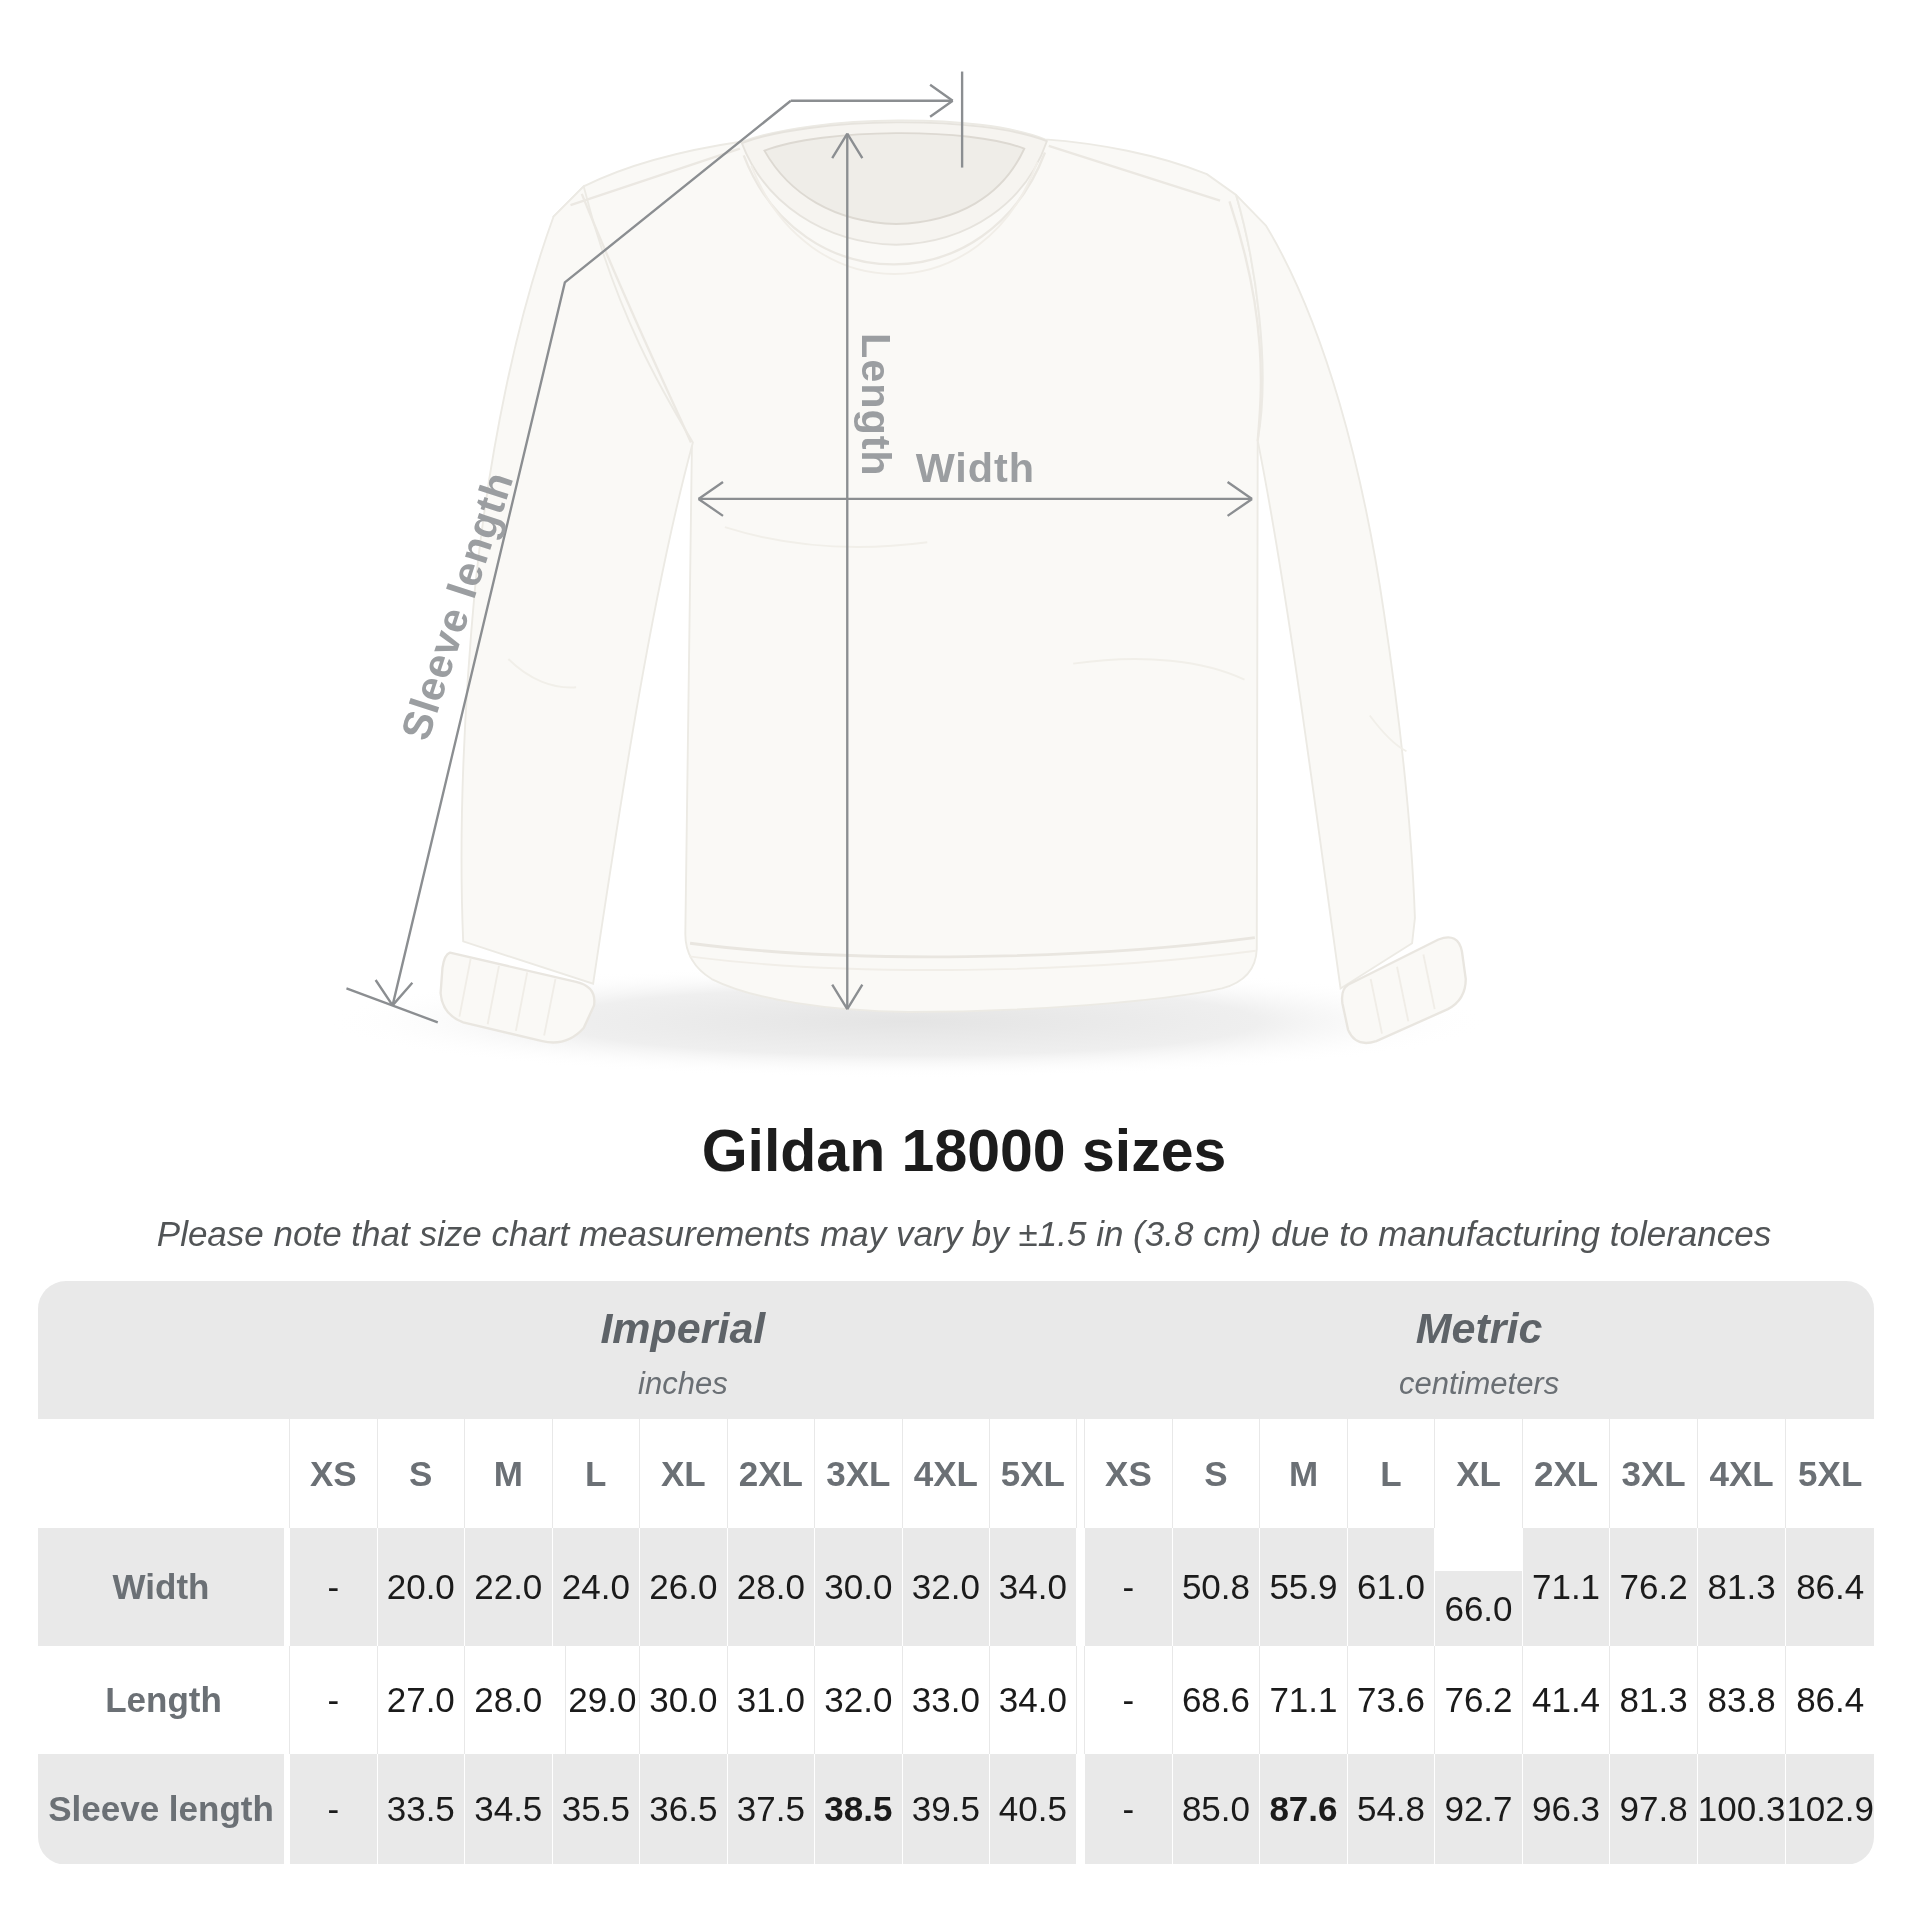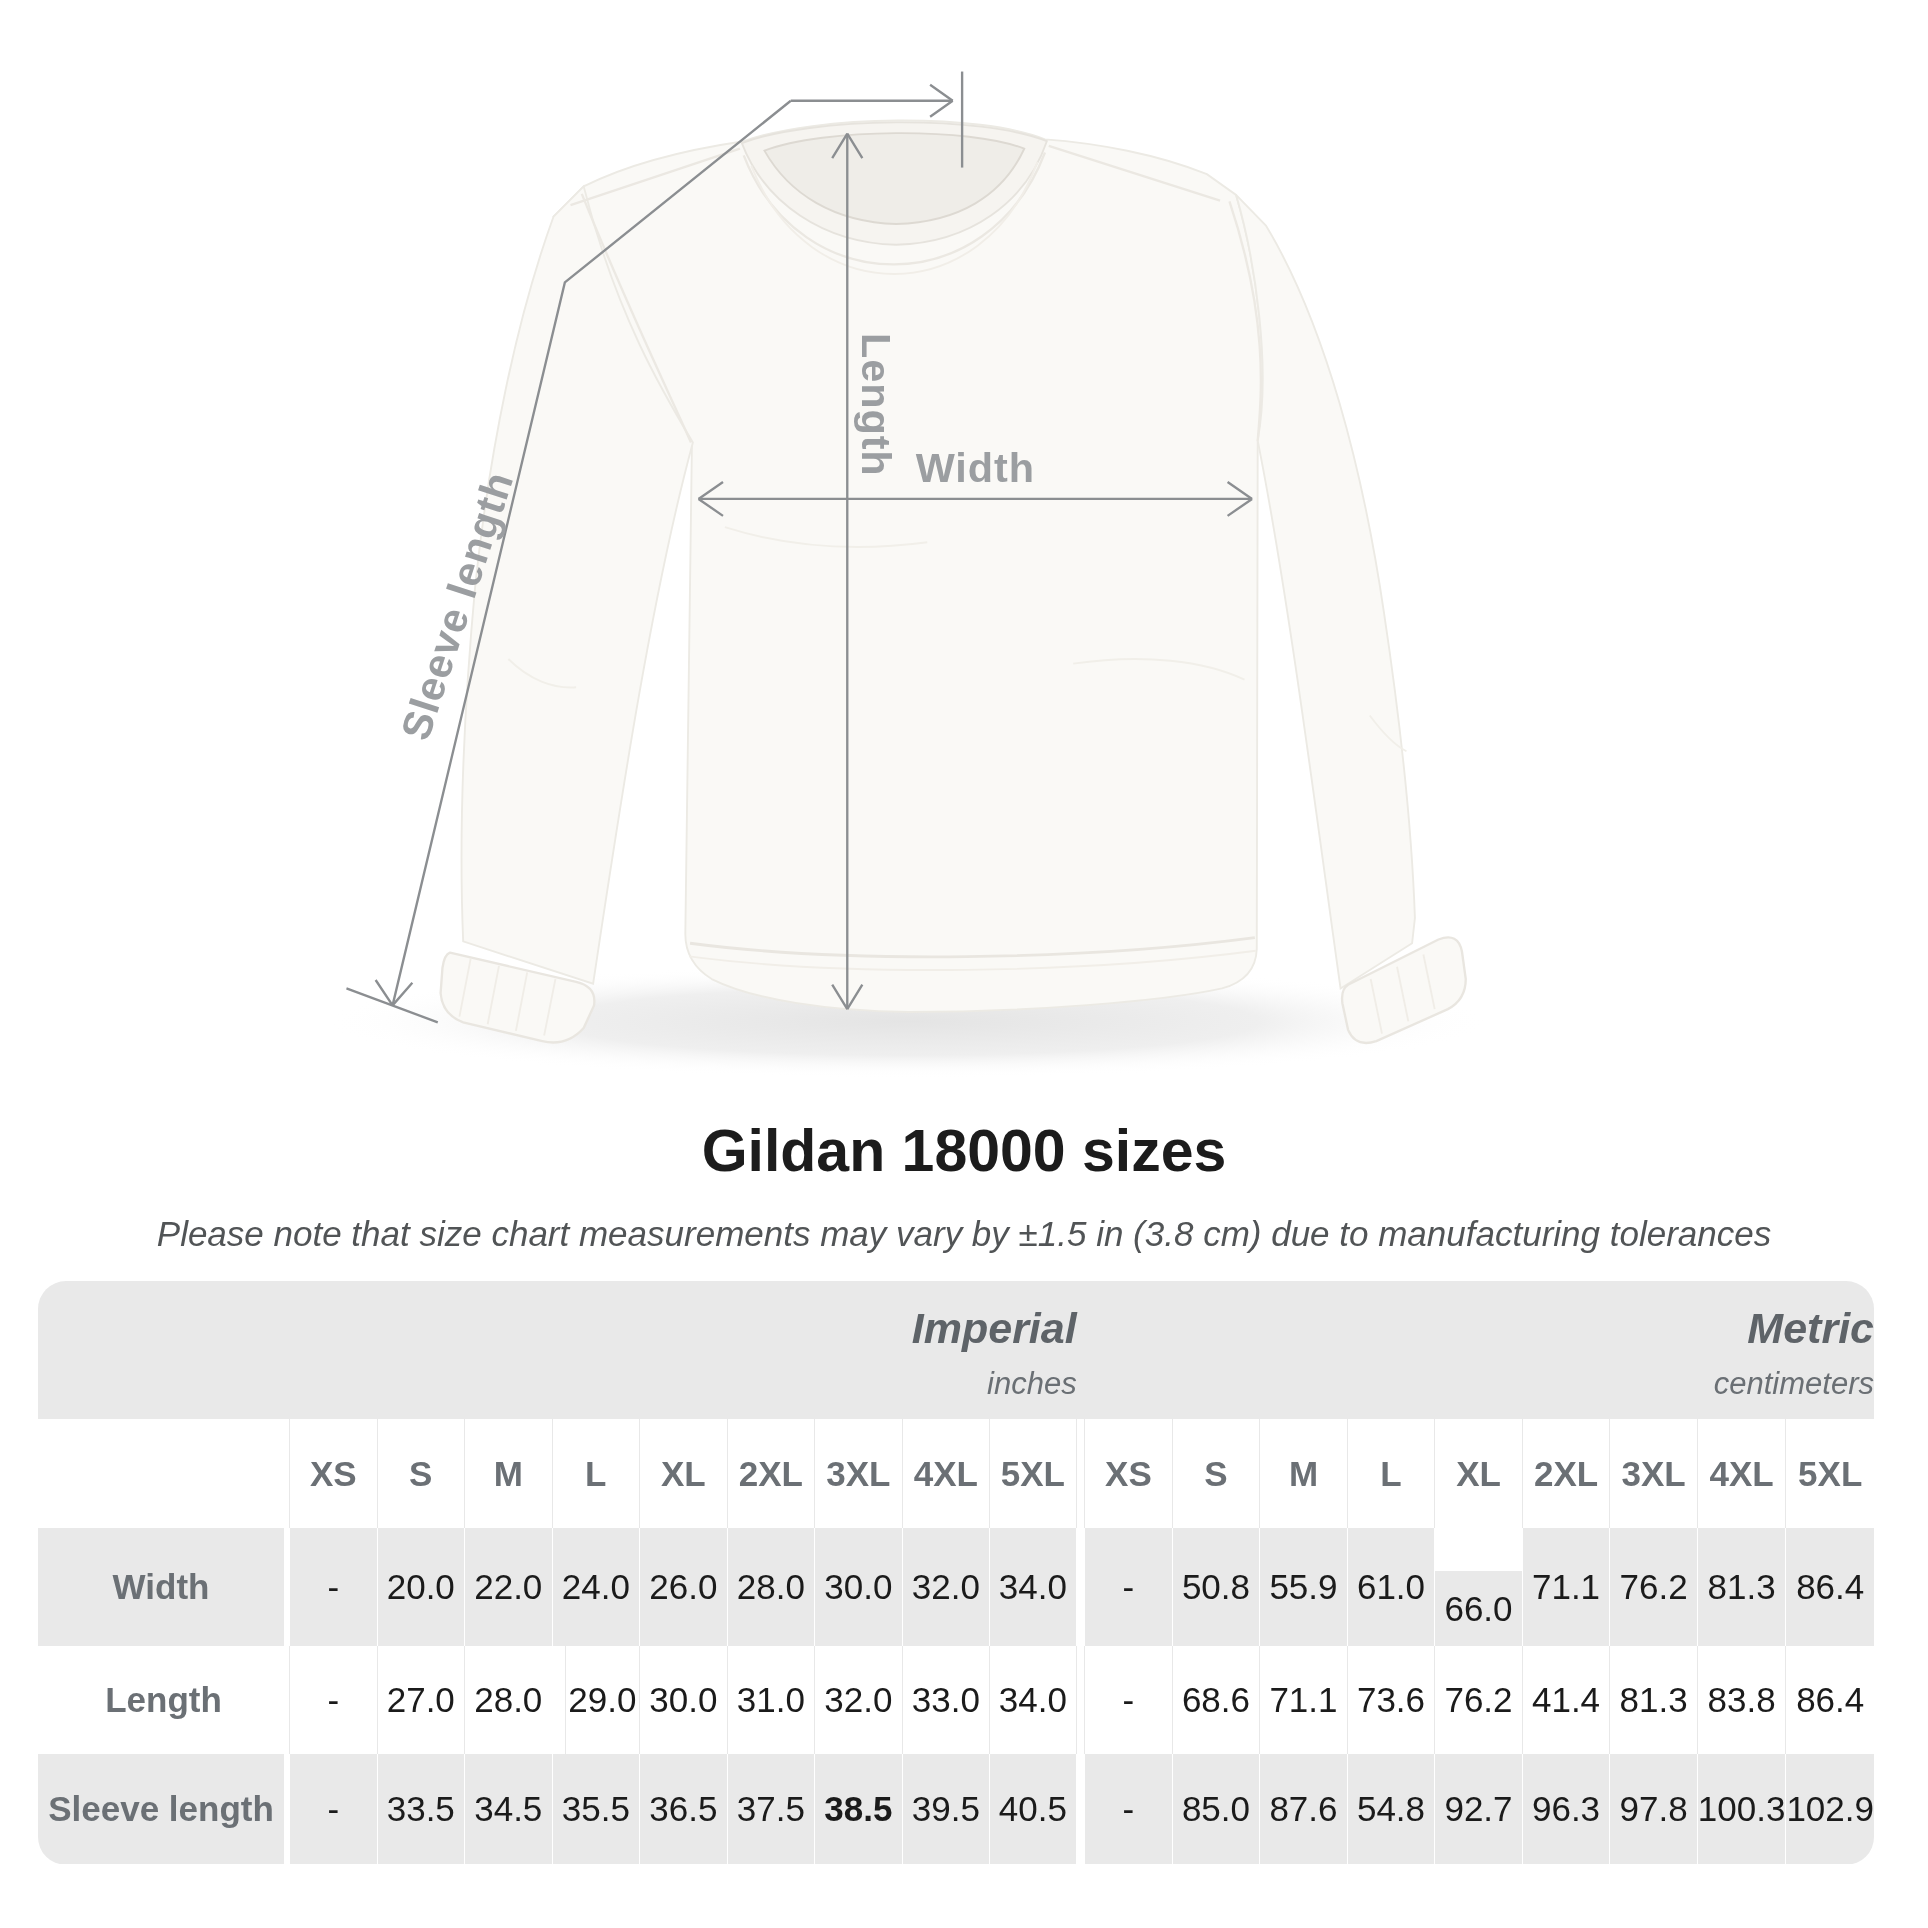--- a/index.html
+++ b/index.html
@@ -20,21 +20,21 @@
 
   .size-table{
     position:absolute;left:38px;top:1281px;width:1836px;height:584px;
     display:grid;
     grid-template-columns:251px repeat(9,1fr) 7.5px repeat(9,1fr);
     grid-template-rows:138px 109px 118px 108px 110px;
     border-radius:28px;overflow:hidden;
   }
   .band{grid-row:1;grid-column:1/21;background:#e9e9e9;}
   .unit-head{
-    grid-row:1;display:flex;flex-direction:column;align-items:flex-end;justify-content:center;
+    grid-row:1;display:flex;flex-direction:column;align-items:center;justify-content:center;
     padding-top:5.6px;z-index:1;
   }
   .unit-head.imp{grid-column:2/11;}
   .unit-head.met{grid-column:12/21;}
   .unit-name{font-size:43px;font-weight:700;font-style:italic;color:#5e6368;}
   .unit-sub{font-size:31px;font-style:italic;color:#6a6f74;margin-top:13px;}
 
   .cell{display:flex;align-items:center;justify-content:center;box-sizing:border-box;}
   .hdr{font-size:35px;font-weight:700;color:#6b7075;}
   .rowlbl{font-size:35px;font-weight:700;color:#6b7075;}
@@ -237,21 +237,21 @@
       <div class="cell val bl g" style="grid-area: 5 / 4;">34.5</div>
       <div class="cell val bl g" style="grid-area: 5 / 5;">35.5</div>
       <div class="cell val bl g" style="grid-area: 5 / 6;">36.5</div>
       <div class="cell val bl g" style="grid-area: 5 / 7;">37.5</div>
       <div class="cell val bl g" style="grid-area: 5 / 8; font-weight: bold;">38.5</div>
       <div class="cell val bl g" style="grid-area: 5 / 9;">39.5</div>
       <div class="cell val bl g br" style="grid-area: 5 / 10;">40.5</div>
       <div class="cell spacer" style="grid-area: 5 / 11;"></div>
       <div class="cell val bl g" style="grid-area: 5 / 12;">-</div>
       <div class="cell val bl g" style="grid-area: 5 / 13;">85.0</div>
-      <div class="cell val bl g" style="grid-area: 5 / 14;">87.6</div>
+      <div class="cell val bl g" style="grid-area: 5 / 14; font-weight: bold;">87.6</div>
       <div class="cell val bl g" style="grid-area: 5 / 15;">54.8</div>
       <div class="cell val bl g" style="grid-area: 5 / 16;">92.7</div>
       <div class="cell val bl g" style="grid-area: 5 / 17;">96.3</div>
       <div class="cell val bl g" style="grid-area: 5 / 18;">97.8</div>
       <div class="cell val bl g" style="grid-area: 5 / 19;">100.3</div>
       <div class="cell val bl g" style="grid-area: 5 / 20;">102.9</div>
     </div>
 
 </div>
 

